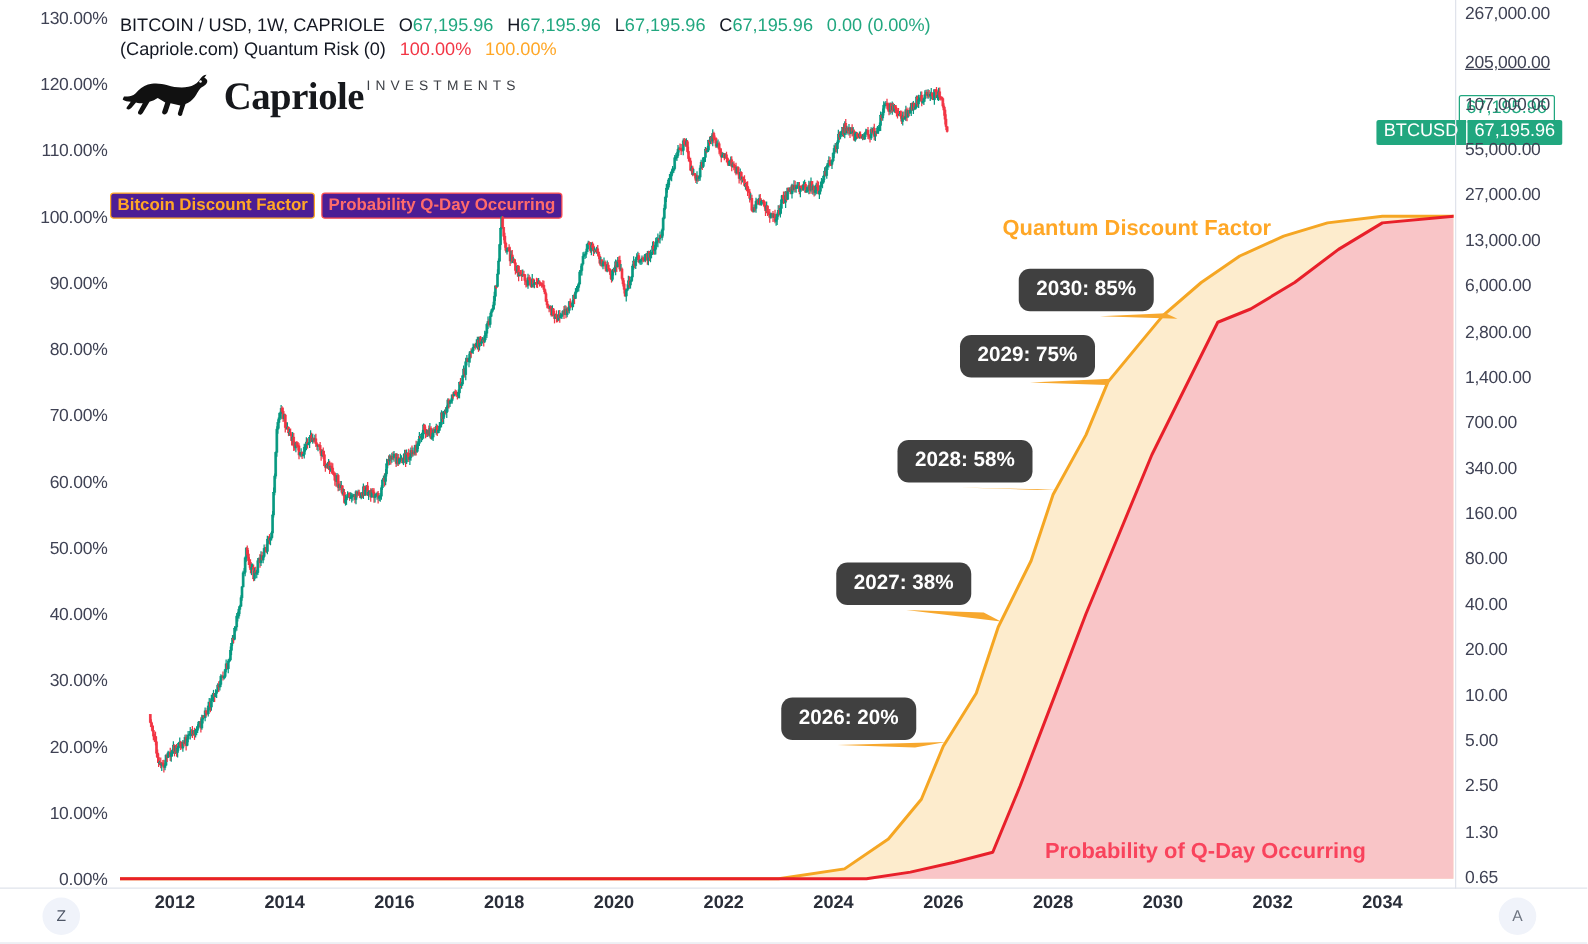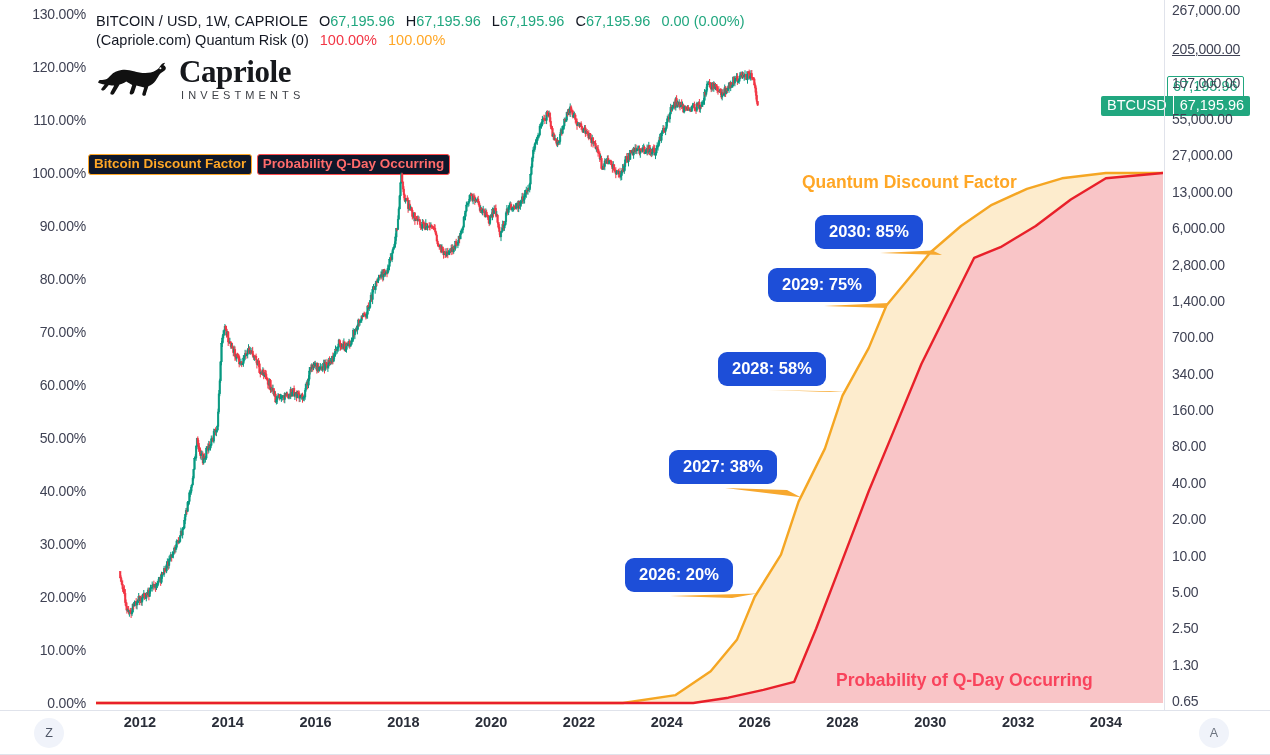--- a/index.html
+++ b/index.html
@@ -23,27 +23,27 @@
   #legend-header .ohlc-v{color:#21a77f;}
   #legend-header .chg{color:#21a77f;}
   #legend-header .sub{color:#131722;}
   #legend-header .v-red{color:#f23645;}
   #legend-header .v-org{color:#ffa726;}
   #legend-header .sp{display:inline-block;width:7px;}
 
   
   #brand-logo{position:absolute;left:98px;top:56px;display:flex;align-items:center;gap:9px;}
   #brand-logo .horse{width:72px;height:40px;display:block;}
-  #brand-logo .wordmark{display:flex;flex-direction:column;line-height:1;}
+  #brand-logo .wordmark{display:flex;flex-direction:row;line-height:1;}
   #brand-logo .wm-main{font-family:"Liberation Serif","DejaVu Serif",serif;font-weight:bold;font-size:31px;color:#16181c;letter-spacing:-.4px;}
   #brand-logo .wm-sub{font-size:11px;color:#3c3f45;letter-spacing:4.1px;margin-top:3px;margin-left:2px;}
 
   
   #series-legend{position:absolute;left:88px;top:151px;}
-  .legend-chip{display:inline-block;padding:1px 5px 2px 5px;border-radius:3px;background:#0f172a;
+  .legend-chip{display:inline-block;padding:1px 5px 2px 5px;border-radius:3px;background:#4c1d95;
                font-size:13.5px;font-weight:bold;line-height:16px;white-space:nowrap;}
   .legend-chip.bdf{border:1.6px solid #ffa726;color:#ffa726;}
   .legend-chip.pqd{border:1.6px solid #ff4d4d;color:#ff6b6b;margin-top:3px;}
 
   
   #y-axis-left{position:absolute;left:0;top:0;width:92px;height:711px;}
   .y-left-tick{position:absolute;right:6px;font-size:14px;color:#3f4254;white-space:nowrap;transform:translateY(-50%);letter-spacing:-.2px;}
 
   #y-axis-right{position:absolute;left:1167px;top:0;width:103px;height:711px;}
   .y-right-tick{position:absolute;left:5px;font-size:14px;color:#3f4254;white-space:nowrap;transform:translateY(-50%);letter-spacing:-.2px;}
@@ -61,21 +61,21 @@
   #price-tag-last{position:absolute;left:1101px;top:96px;display:flex;align-items:stretch;border-radius:2px;overflow:hidden;}
   #price-tag-last .tsym{background:#21a77f;color:#fff;font-size:14.5px;padding:1px 6px 2px;line-height:17px;}
   #price-tag-last .tsep{width:1px;background:#fff;}
   #price-tag-last .tval{background:#21a77f;color:#fff;font-size:14.5px;padding:1px 6px 2px;line-height:17px;white-space:nowrap;}
 
   
   .series-title{position:absolute;font-size:17.5px;font-weight:bold;white-space:nowrap;}
   #qdf-title{color:#ffa726;}
   #pqd-title{color:#f9435c;}
 
-  .callout{position:absolute;background:#1d4ed8;color:#ffffff;font-weight:bold;font-size:16.5px;
+  .callout{position:absolute;background:#404040;color:#ffffff;font-weight:bold;font-size:16.5px;
            border-radius:9px;padding:7px 14px 8px;white-space:nowrap;line-height:19px;}
 
   
   #zoom-reset-button{position:absolute;left:34px;top:718px;width:30px;height:30px;border-radius:50%;background:#f0f3fa;
       display:flex;align-items:center;justify-content:center;font-size:12.5px;color:#4e5666;}
   #auto-scale-button{position:absolute;left:1199px;top:718px;width:30px;height:30px;border-radius:50%;background:#f0f3fa;
       display:flex;align-items:center;justify-content:center;font-size:12.5px;color:#6d7480;}
 </style>
 </head>
 <body>

